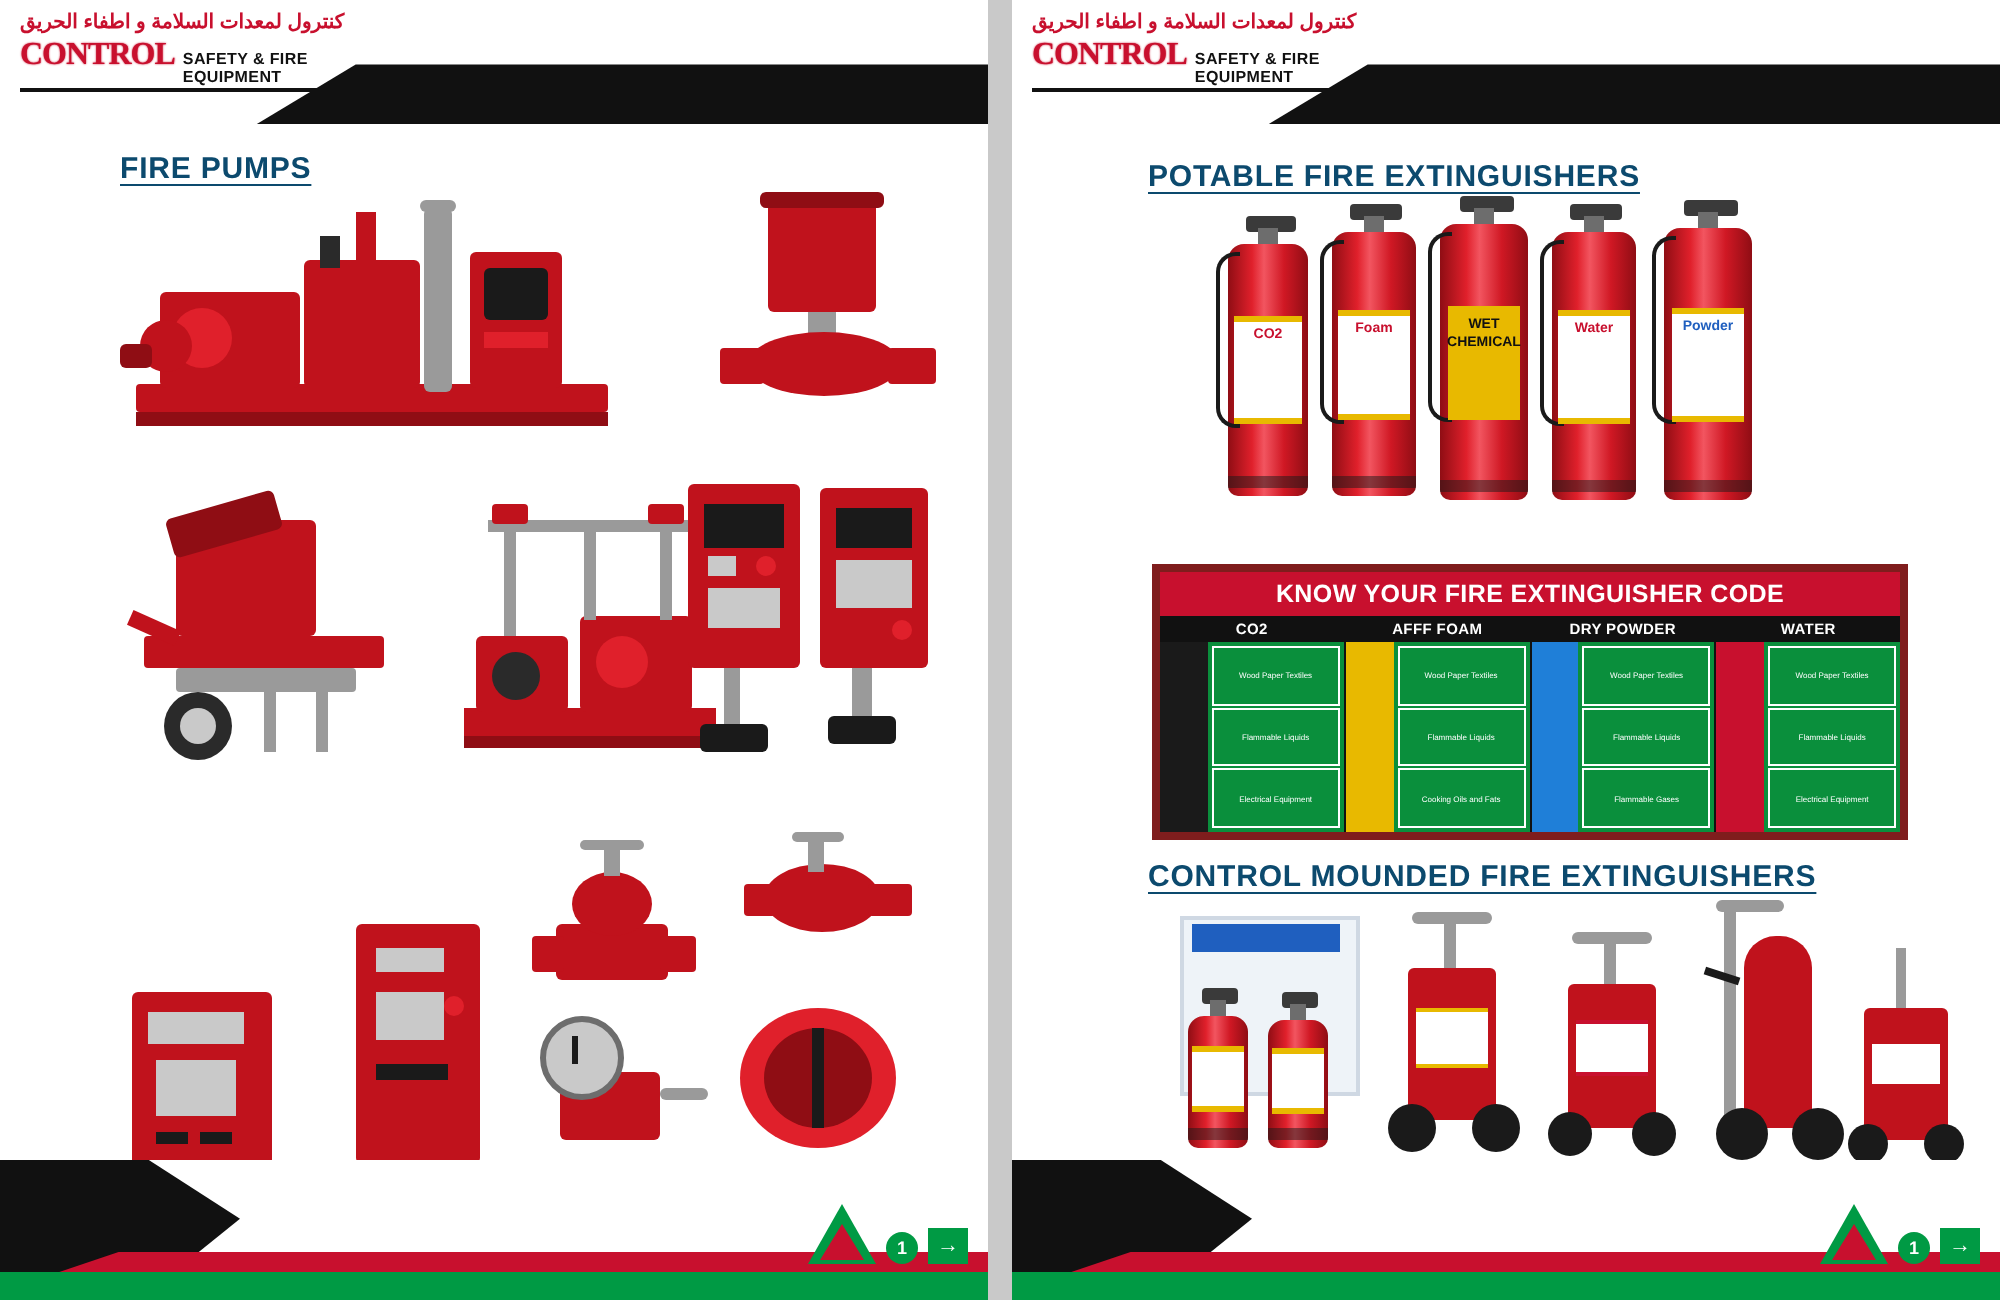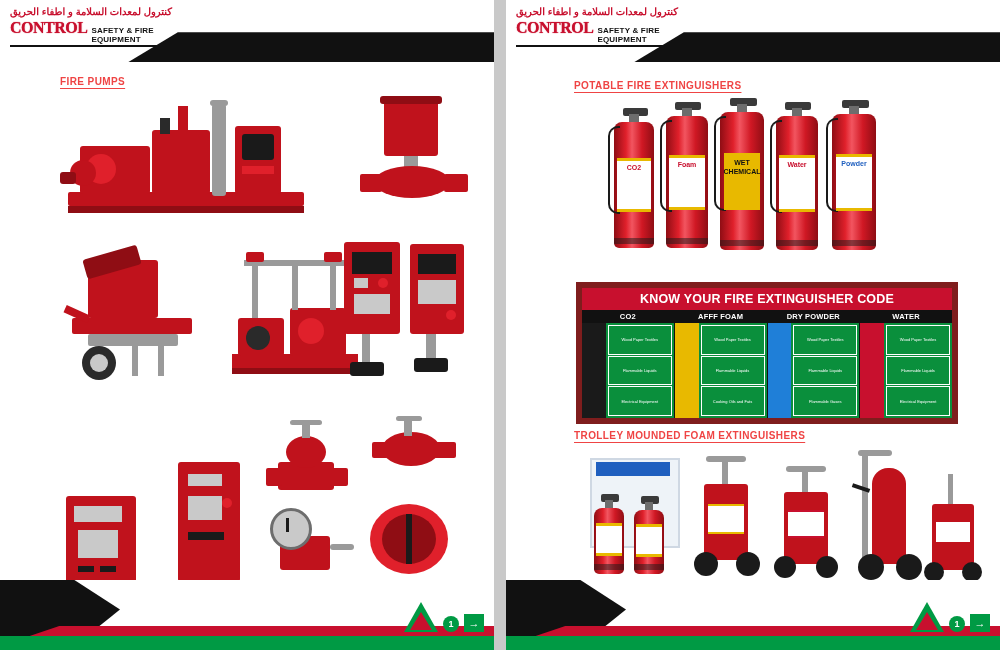--- a/index.html
+++ b/index.html
@@ -51,22 +51,22 @@
   .logo .en .sub{
     color:#111;font-size:8px;font-weight:bold;letter-spacing:.2px;
   }
   .logo .rule{
     height:2px;background:#111;margin-top:1px;width:100%;
   }
 
   
   .sec-title{
     position:absolute;
-    color:#ef4444;
-    font-size:10px;font-weight:bold;
+    color:#0c4a6e;
+    font-size:15px;font-weight:bold;
     letter-spacing:.4px;
     text-decoration:underline;
     text-underline-offset:3px;
   }
 
   
   .footer{
     position:absolute;left:0;bottom:0;width:100%;height:70px;
   }
   .foot-white{position:absolute;inset:0;background:#fff;}
@@ -122,21 +122,21 @@
   .ext .body{position:absolute;left:0;top:14px;width:100%;bottom:0;background:linear-gradient(90deg,#8f0d14 0%,#e0202b 30%,#f25560 45%,#d01824 70%,#8f0d14 100%);border-radius:8px 8px 5px 5px;}
   .ext .neck{position:absolute;left:38%;top:6px;width:24%;height:12px;background:#6d6d6d;}
   .ext .handle{position:absolute;left:22%;top:0px;width:62%;height:8px;background:#3a3a3a;border-radius:2px;}
   .ext .hose{position:absolute;left:-6px;top:18px;width:10px;height:60%;border:2px solid #1a1a1a;border-right:none;border-radius:10px 0 0 10px;}
   .ext .label{position:absolute;left:8%;top:36%;width:84%;height:34%;background:#fff;border-top:3px solid #e8b900;border-bottom:3px solid #e8b900;}
   .ext .label .lt{font-size:7px;color:#c8102e;font-weight:bold;text-align:center;line-height:9px;padding-top:2px;}
   .ext .band{position:absolute;left:0;bottom:4px;width:100%;height:6px;background:#1a1a1a;opacity:.5;}
 
   
   .codechart{
-    position:absolute;background:#b91c1c;border:6px solid #7f1d1d;
+    position:absolute;background:#b91c1c;border:4px solid #7f1d1d;
   }
   .cc-top{
     height:22px;background:#c8102e;color:#fff;font-weight:bold;font-size:12.5px;
     display:flex;align-items:center;justify-content:center;letter-spacing:.2px;
     position:relative;
   }
   .cc-cols{display:flex;height:calc(100% - 22px);}
   .cc-col{flex:1;border-right:1px solid #111;display:flex;flex-direction:column;}
   .cc-col:last-child{border-right:none;}
   .cc-head{
@@ -447,21 +447,21 @@
                 </div>
               <div class="cc-cell">
                   <div class="cc-note">Electrical Equipment</div>
                 </div>
             </div>
           </div>
         </div>
       </div>
     </div>
 
-    <div class="sec-title" style="left:68px;top:430px;">TROLLEY MOUNDED FOAM EXTINGUISHERS</div>
+    <div class="sec-title" style="left:68px;top:430px;">CONTROL MOUNDED FIRE EXTINGUISHERS</div>
 
     <div class="art" style="left:84px;top:458px;width:90px;height:130px;">
       <div class="art sv" style="left:0px;top:0px;width:86px;height:86px;border:2px solid #cfd8e3;background:#eef3f8;"></div>
       <div class="art" style="left:6px;top:4px;width:74px;height:14px;background:#1f5fbf;"></div>
       <div class="ext" style="left:4px;top:36px;width:30px;height:80px;">
         <div class="handle"></div>
           <div class="neck"></div>
           <div class="body"></div>
         <div class="label"></div>
           <div class="band"></div>

